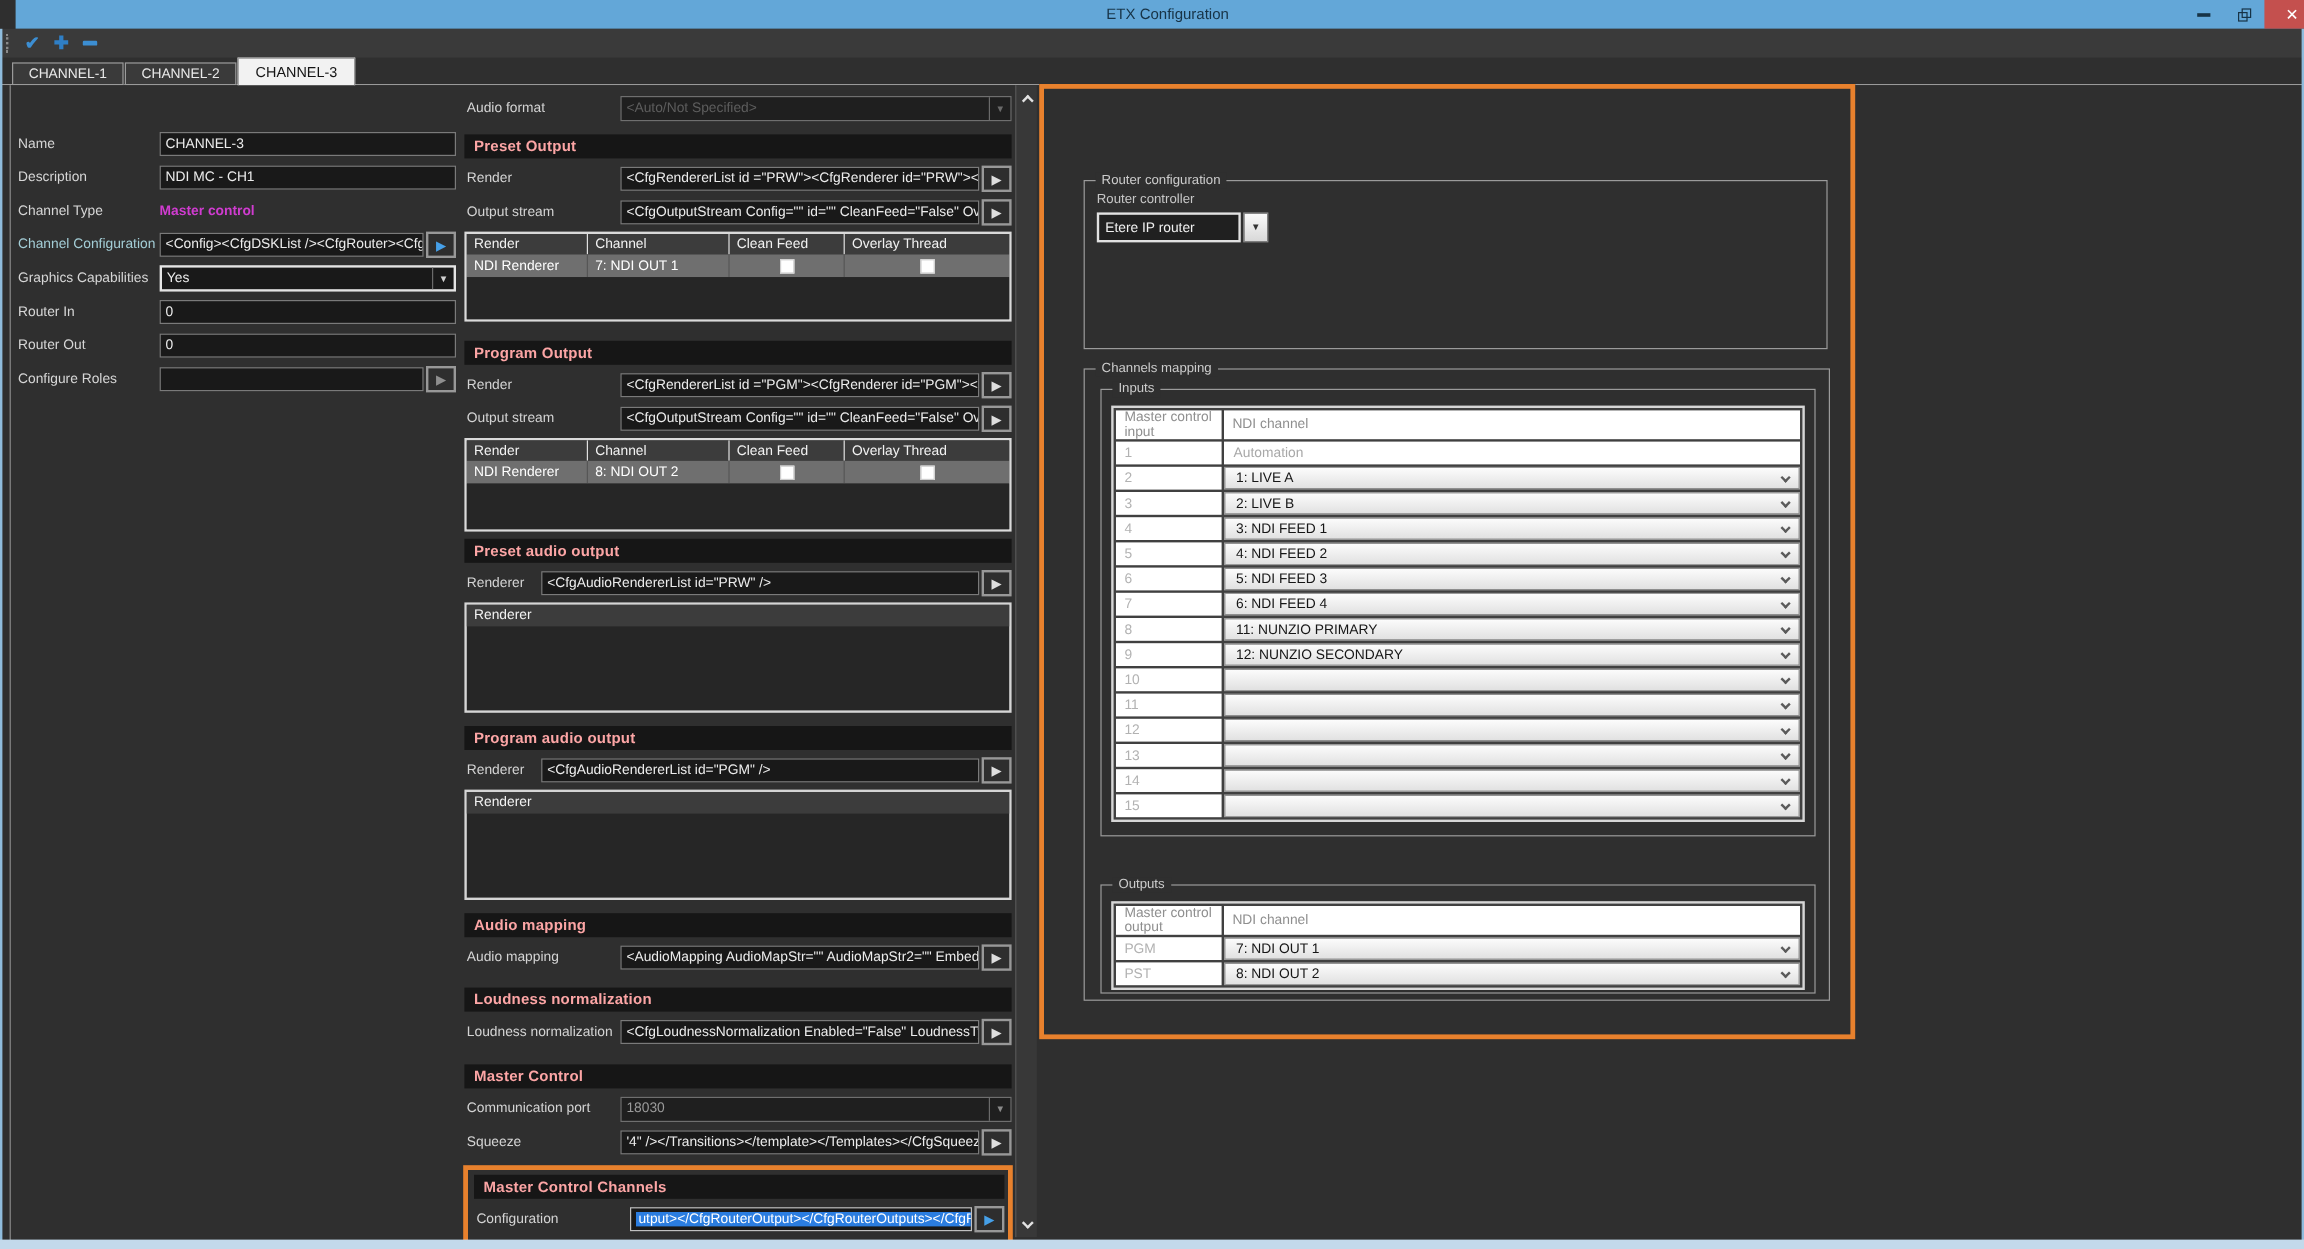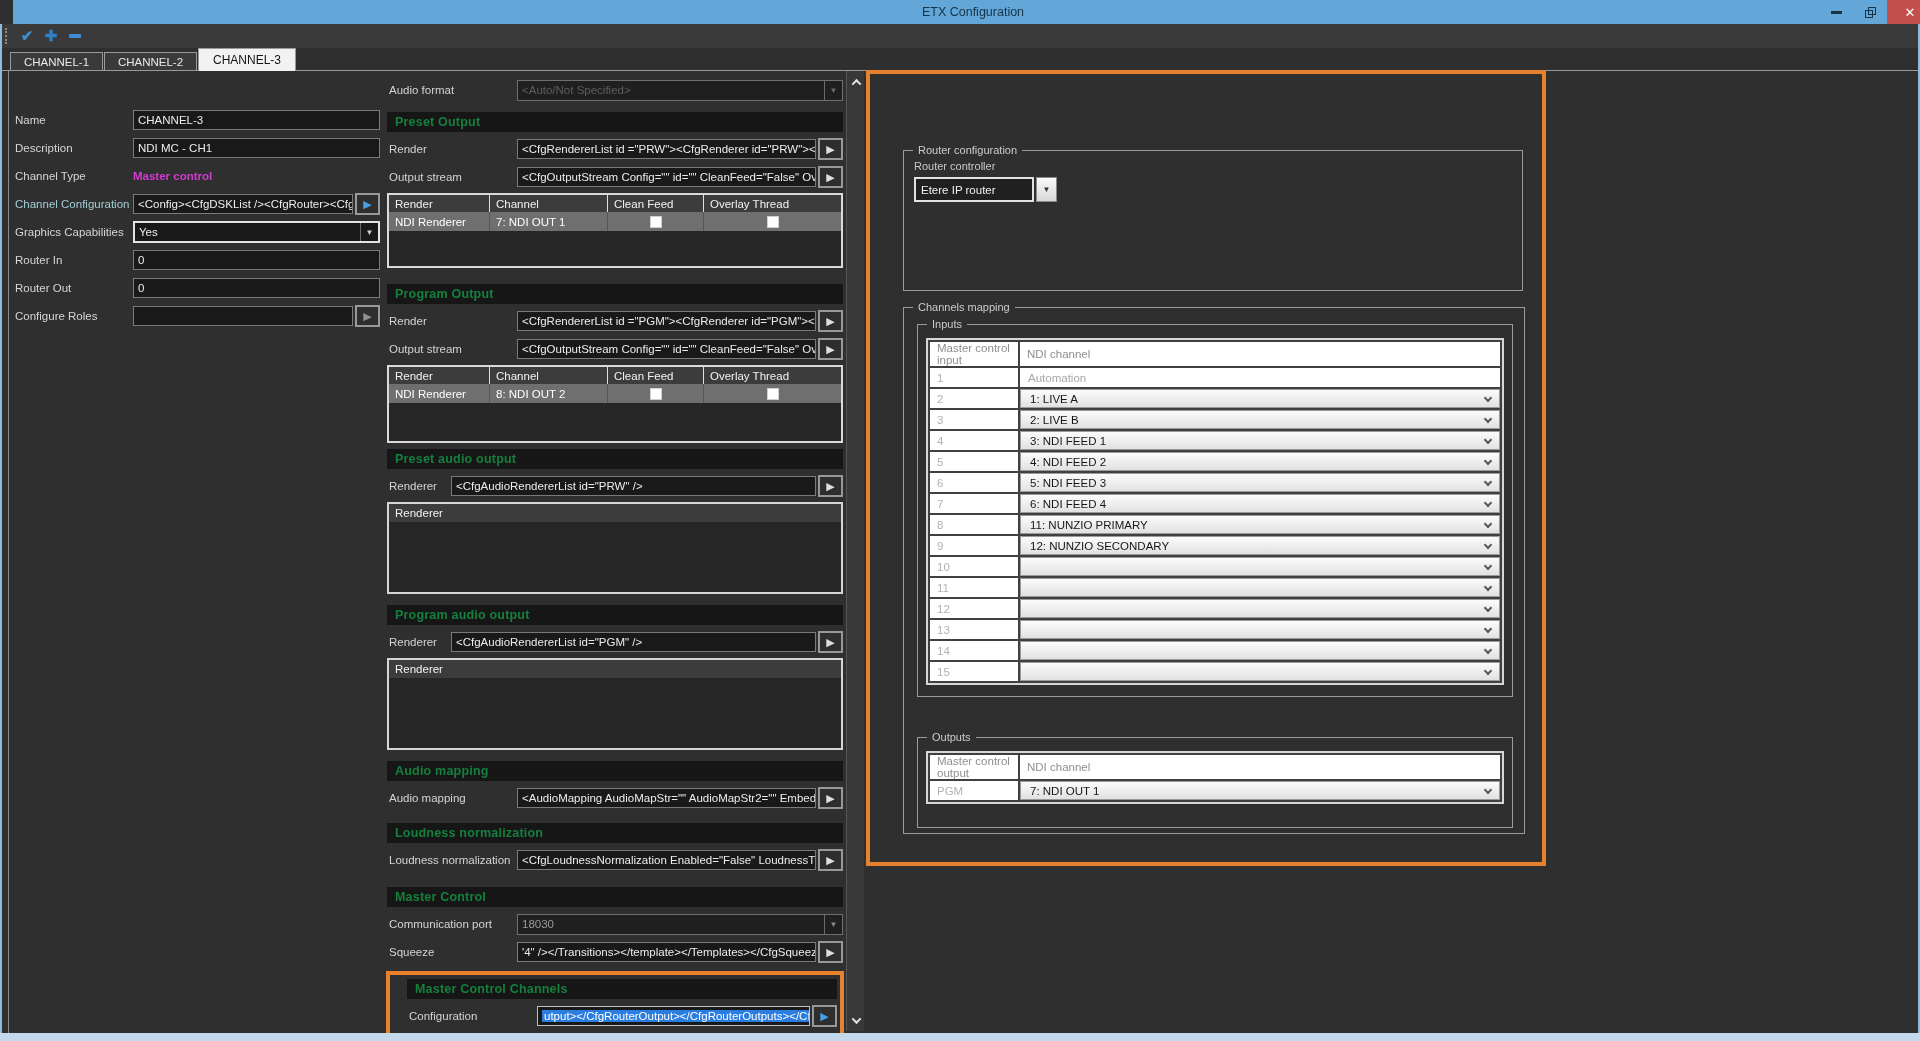--- a/index.html
+++ b/index.html
@@ -59,21 +59,21 @@
   .lrow .lbl { width:118px; flex:none; font-size:11.5px; color:#d6d6d6; }
   .lrow .lbl.hl { color:#a3cdd6; }
   .lrow .val { flex:1; height:20px; }
   .ctype { color:#d03cd0; font-weight:bold; font-size:11.5px; }
   .lcombo { flex:1; height:22px; display:flex; align-items:center; background:#191919;
             border:2px solid #e4e4e4; color:#ececec; font-size:11.5px; }
   .lcombo .cv { flex:1; padding-left:4px; }
 
   
   .mid { position:absolute; left:386px; top:0; width:458px; height:100%; }
-  .msec { height:20px; background:#161616; color:#15803d; font-weight:bold; font-size:12.5px;
+  .msec { height:20px; background:#161616; color:#fca5a5; font-weight:bold; font-size:12.5px;
           display:flex; align-items:center; padding-left:8px; margin:11px 1px 0 1px; letter-spacing:.2px; }
   .mrow { display:flex; align-items:center; height:22px; margin:6px 1px 0 3px; }
   .mrow .lbl { width:128px; flex:none; font-size:11.5px; color:#d4d4d4; }
   .mrow .lbl.sm { width:62px; }
   .mrow .val { flex:1; height:20px; }
   .mcombo { flex:1; height:21px; display:flex; align-items:center; background:#1f1f1f;
             border:1px solid #6f6f6f; font-size:11.5px; }
   .mcombo .cv { flex:1; padding-left:4px; }
   .mcombo.disabled .cv { color:#5d5d5d; }
   .mcombo.dim .cv { color:#9a9a9a; }
@@ -90,21 +90,21 @@
   .mt-row > div:first-child { border-left:none;text-align:right; }
   .mt-row .cbcell { justify-content:center; padding-left:0; }
   .checkbox { width:12px; height:12px; background:#ffffff; border:1px solid #cfcfcf; }
   .mt-fill { background:#262626; }
 
   .mlist { margin:5px 1px 0 1px; border:2px solid #d5d5d5; background:#262626;
            display:flex; flex-direction:column; }
   .ml-head { height:18px; background:#3c3c3c; color:#f2f2f2; font-size:11.5px;
              display:flex; align-items:center; padding-left:6px; }
 
-  .hl-box { border:4px solid #e8812d; margin:8px 0 0 0; padding:0 2px 7px 16px; }
+  .hl-box { border:4px solid #e8812d; margin:8px 0 0 0; padding:0 2px 7px 4px; }
   .hl-box .msec { margin-top:4px; }
   .sel-text { background:#2b7de0; color:#ffffff; padding:0 2px; }
 
   
   .vscroll { position:absolute; left:846px; top:0; width:18px; height:960px; background:#383838;
              border-left:1px solid #565656; }
   .sb-arrow { position:absolute; left:0; width:18px; height:18px; display:flex; align-items:center; justify-content:center; }
   .chev { width:7px; height:7px; border-left:2px solid #e2e2e2; border-top:2px solid #e2e2e2; }
   .chev.up { transform:rotate(45deg) translate(1px,1px); }
   .chev.down { transform:rotate(225deg) translate(1px,1px); }
@@ -487,19 +487,23 @@
             </colgroup>
           <tbody>
               <tr>
             <th>Master control output</th>
             <th>NDI channel</th>
           </tr>
           <tr>
             <td class="c1">PGM</td>
             <td class="dd"><span>7: NDI OUT 1</span><span class="chev2"></span></td>
           </tr>
+          <tr>
+            <td class="c1">PST</td>
+            <td class="dd"><span>8: NDI OUT 2</span><span class="chev2"></span></td>
+          </tr>
         </tbody>
           </table>
       </div>
     </div>
   </div>
 
 </div>
 
 </body></html>

